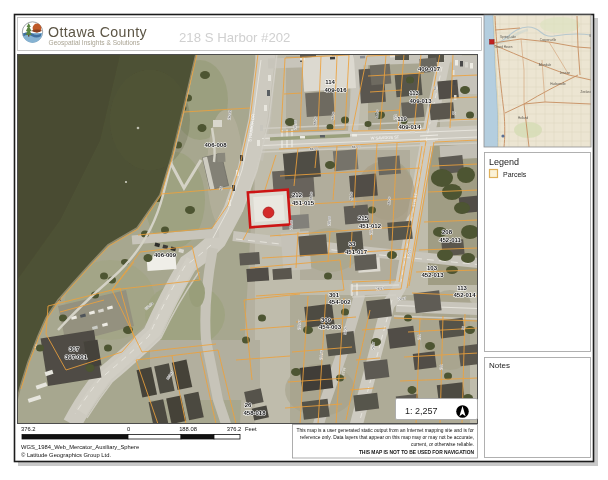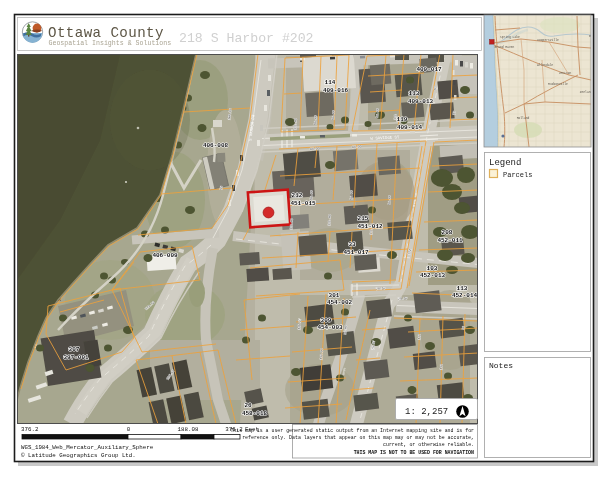--- a/index.html
+++ b/index.html
@@ -1,16 +1,16 @@
 <!DOCTYPE html>
 <html><head>
 <meta charset="utf-8">
 <style>
   html,body{margin:0;padding:0;background:#ffffff;}
-  #page{position:relative;width:608px;height:480px;background:#ffffff;font-family:Liberation Mono, monospace;}
+  #page{position:relative;width:608px;height:480px;background:#ffffff;font-family:Liberation Sans, sans-serif;}
   svg{display:block;}
 </style>
 </head>
 <body>
 <div id="page">
 <svg width="608" height="480" viewBox="0 0 608 480">
   <defs>
     <clipPath id="mapclip">
           <rect x="17" y="54" width="461" height="370"></rect>
         </clipPath>

